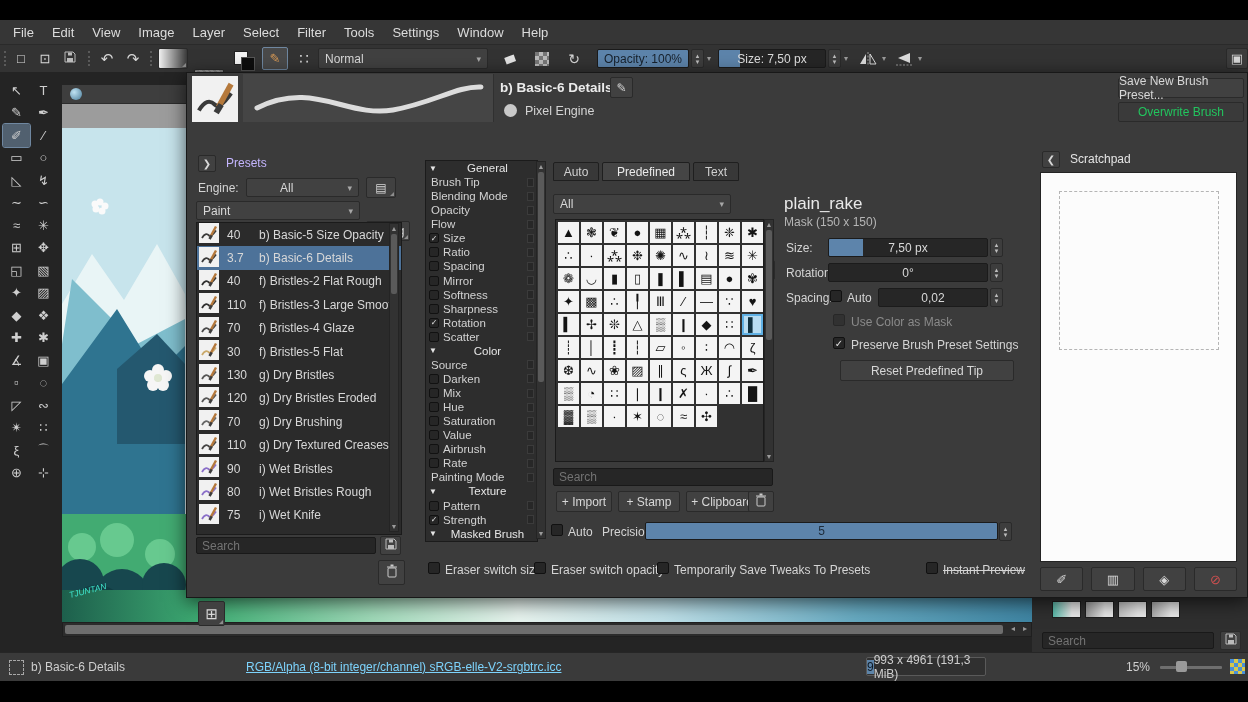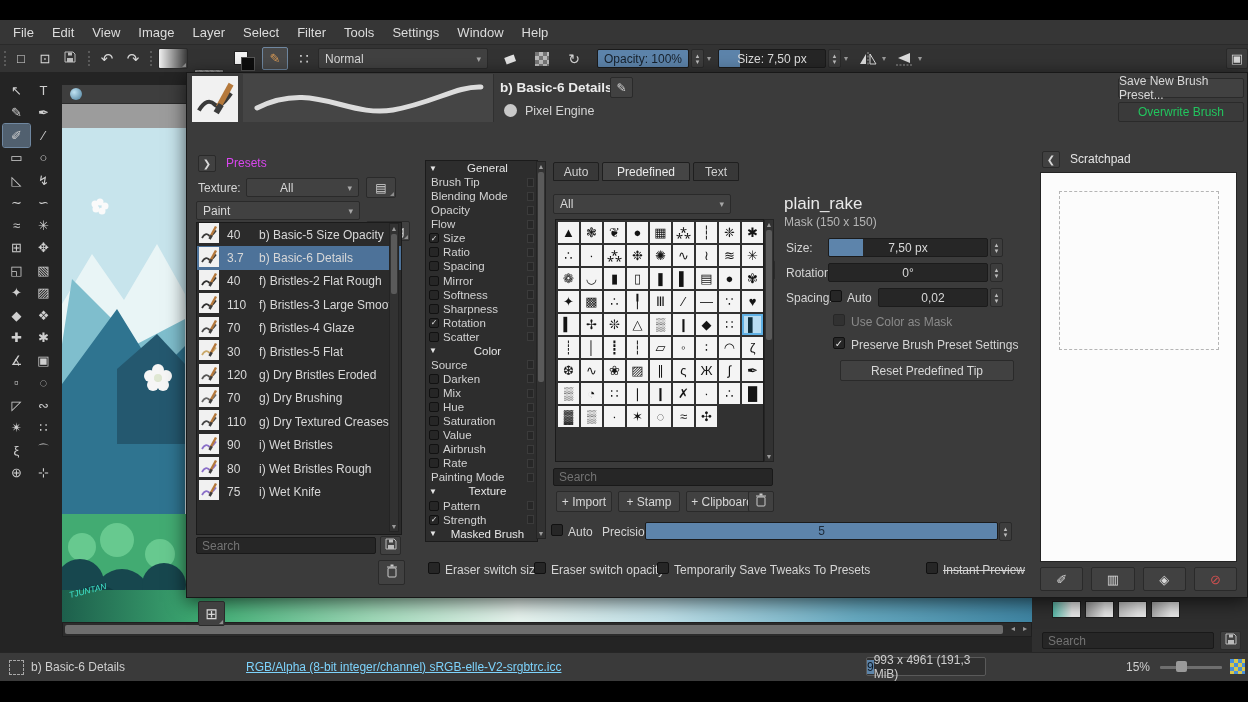--- a/index.html
+++ b/index.html
@@ -320,22 +320,22 @@
       <span>✎</span>
     </div>
   <span class="abs" style="left:504px;top:104px;width:13px;height:13px;border-radius:50%;background:#c9c9c9;"></span>
   <div class="label" style="left:525px;top:104px;font-size:12.5px;">Pixel Engine</div>
   <div class="btn" style="left:1118px;top:78px;width:126px;height:20px;">Save New Brush Preset...</div>
   <div class="btn disabled" style="left:1118px;top:102px;width:126px;height:20px;">Overwrite Brush</div>
 
   <div class="btn" style="left:198px;top:155px;width:18px;height:17px;font-size:10px;">
       <span>❯</span>
     </div>
-  <div class="label" style="left:226px;top:156px;color:#d946ef;">Presets</div>
-  <div class="label" style="left:198px;top:181px;">Texture:</div>
+  <div class="label" style="left:226px;top:156px;color:#c4b5fd;">Presets</div>
+  <div class="label" style="left:198px;top:181px;">Engine:</div>
   <div class="dropdown" style="left:246px;top:178px;width:113px;height:19px;">
     <span style="margin:0 auto;">All</span>
       <span class="caret">▾</span>
   </div>
   <div class="btn corner" style="left:366px;top:177px;width:30px;height:21px;">
       <span>▤</span>
     </div>
   <div class="dropdown" style="left:196px;top:201px;width:164px;height:19px;">
     <span>Paint</span>
       <span class="caret">▾</span>
@@ -397,20 +397,30 @@
       </div>
       <div class="prow">
         <span><svg viewBox="0 0 20 20" width="20" height="20">
             <rect width="20" height="20" fill="#f1f1f1"></rect>
             <path d="M3 15 q3.5 -6 7 -2.5 q2 2 7 -5" fill="none" stroke="#caa96a" stroke-width="1.8"></path>
             <path d="M11.5 13.5 L17 3.5" stroke="#b5793c" stroke-width="2.4"></path>
             <path d="M10.5 16 l2.2 -3.6" stroke="#3c3c3c" stroke-width="2.6"></path>
           </svg></span>
         <span class="sz">30</span>
         <span>f) Bristles-5 Flat</span>
+      </div>
+      <div class="prow">
+        <span><svg viewBox="0 0 20 20" width="20" height="20">
+            <rect width="20" height="20" fill="#f1f1f1"></rect>
+            <path d="M3 15 q3.5 -6 7 -2.5 q2 2 7 -5" fill="none" stroke="#565656" stroke-width="1.8"></path>
+            <path d="M11.5 13.5 L17 3.5" stroke="#b5793c" stroke-width="2.4"></path>
+            <path d="M10.5 16 l2.2 -3.6" stroke="#3c3c3c" stroke-width="2.6"></path>
+          </svg></span>
+        <span class="sz">130</span>
+        <span>g) Dry Bristles</span>
       </div>
       <div class="prow">
         <span><svg viewBox="0 0 20 20" width="20" height="20">
             <rect width="20" height="20" fill="#f1f1f1"></rect>
             <path d="M3 15 q3.5 -6 7 -2.5 q2 2 7 -5" fill="none" stroke="#565656" stroke-width="1.8"></path>
             <path d="M11.5 13.5 L17 3.5" stroke="#b5793c" stroke-width="2.4"></path>
             <path d="M10.5 16 l2.2 -3.6" stroke="#3c3c3c" stroke-width="2.6"></path>
           </svg></span>
         <span class="sz">120</span>
         <span>g) Dry Bristles Eroded</span>

